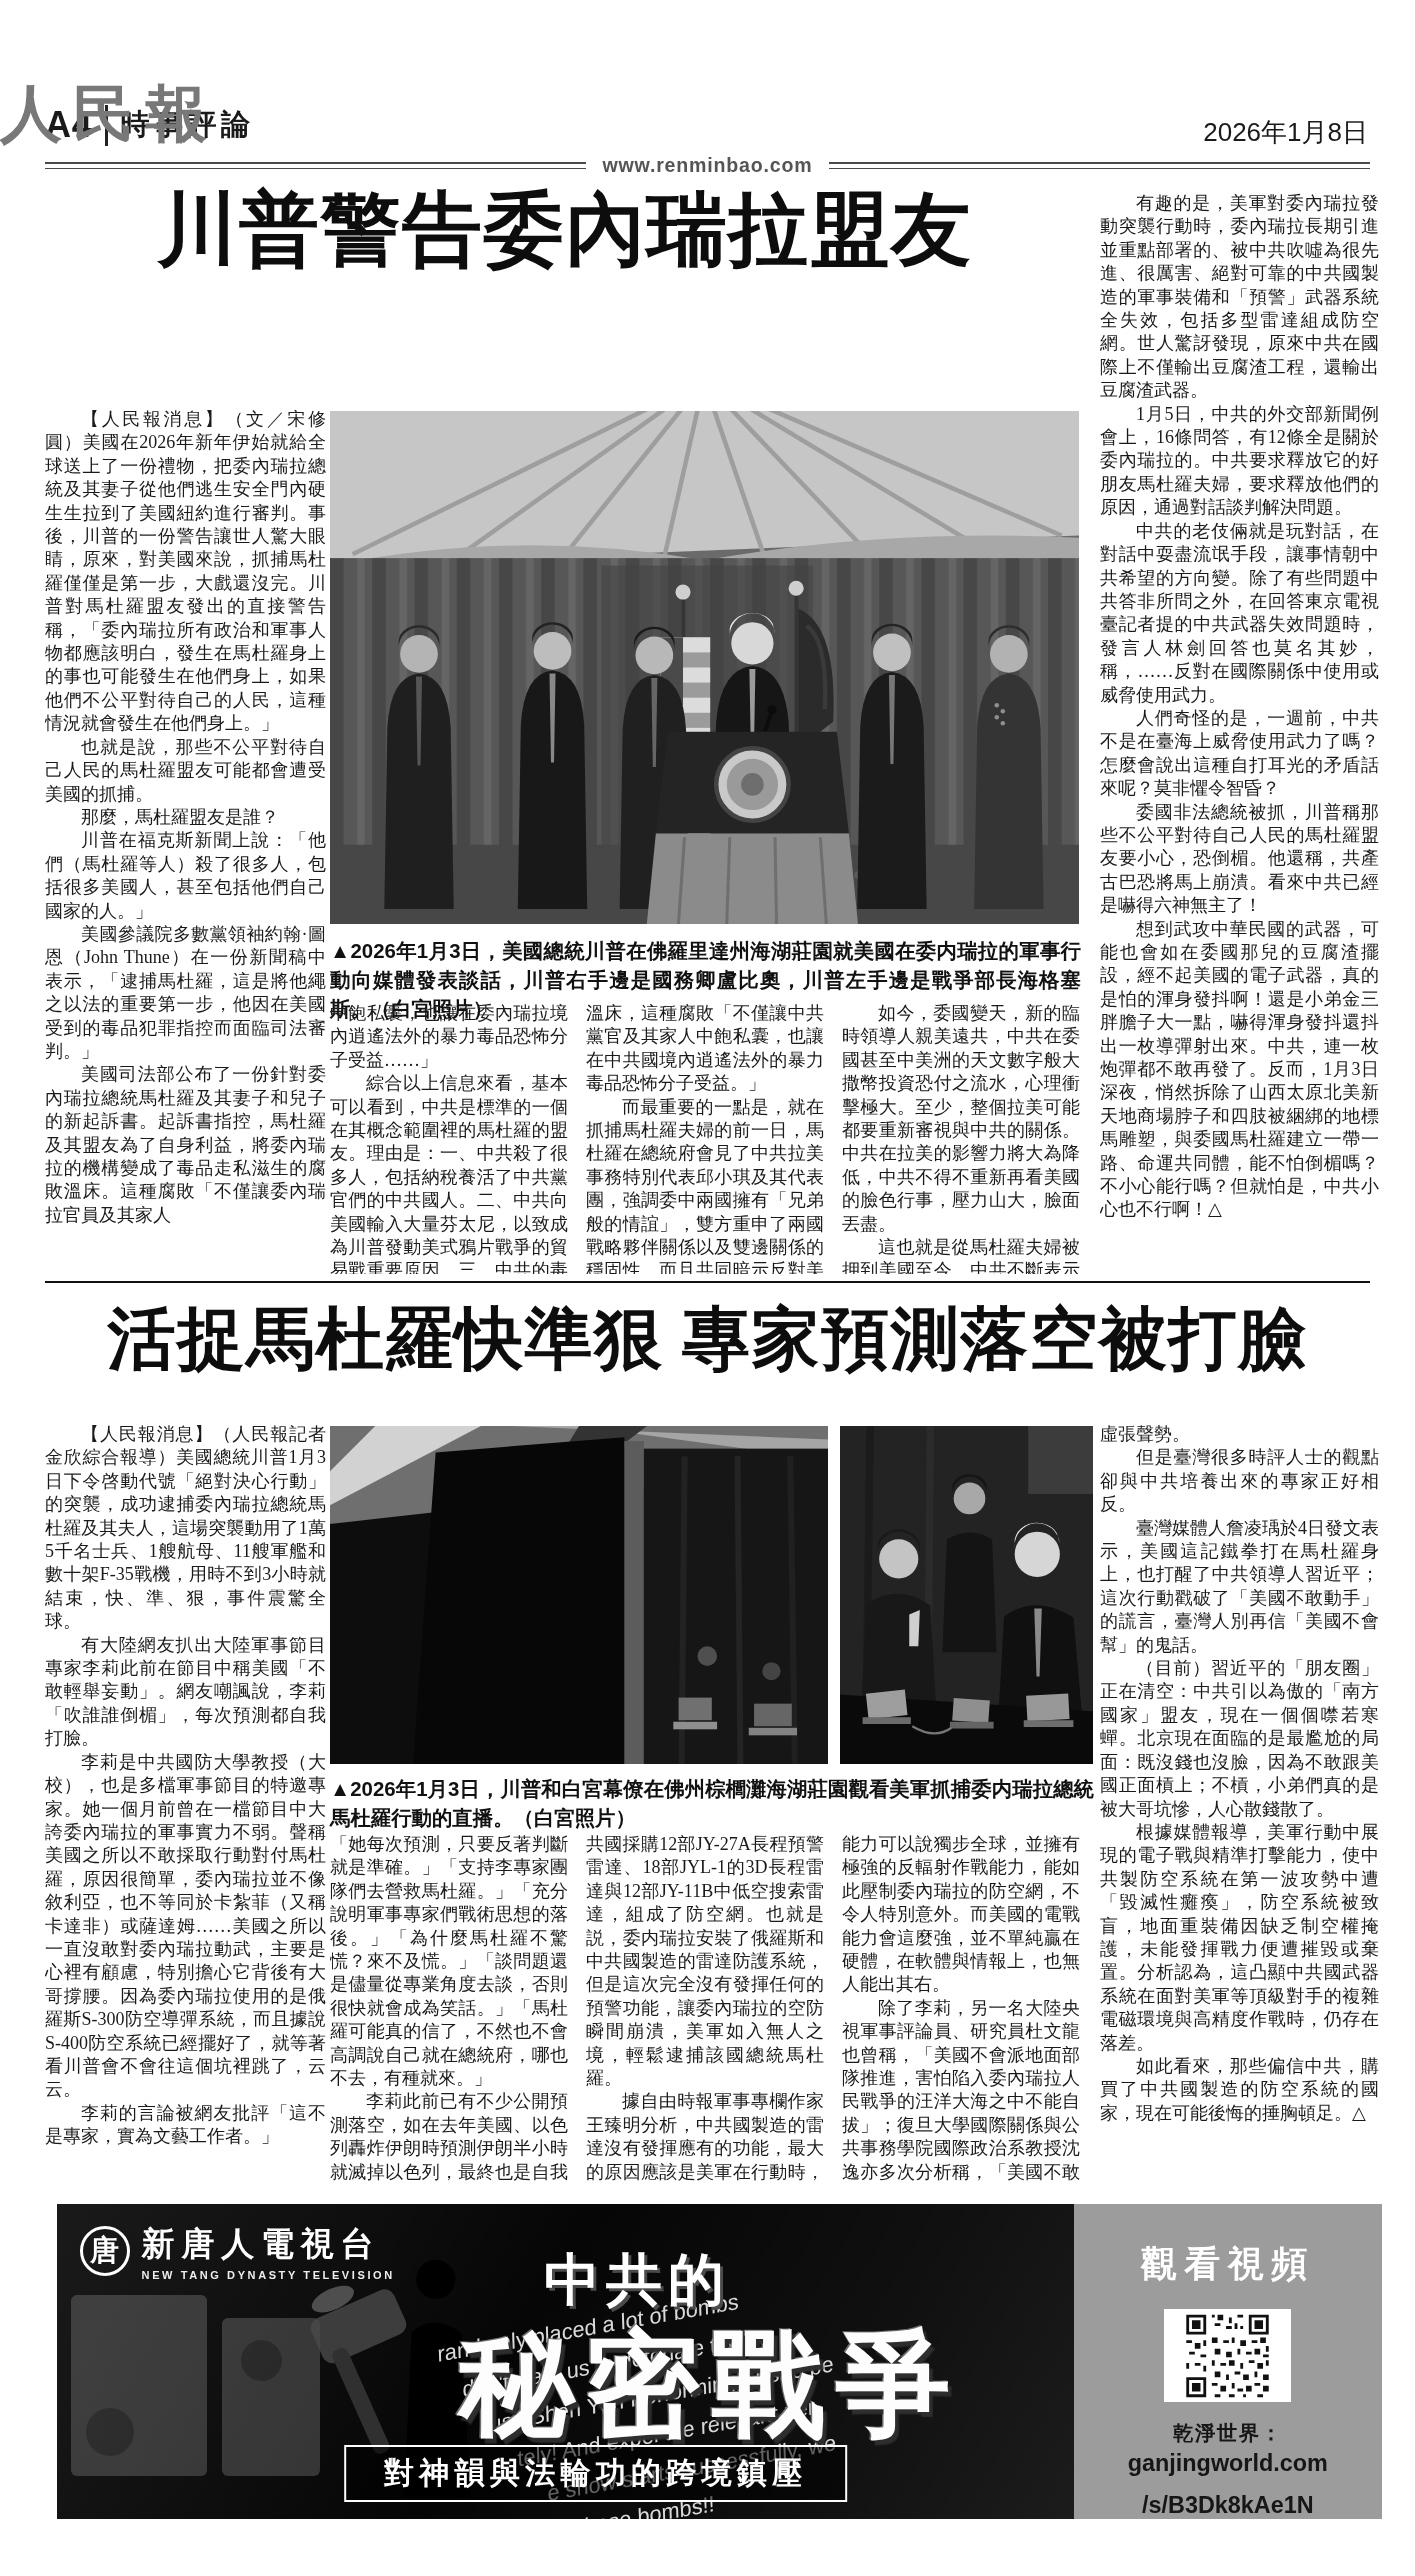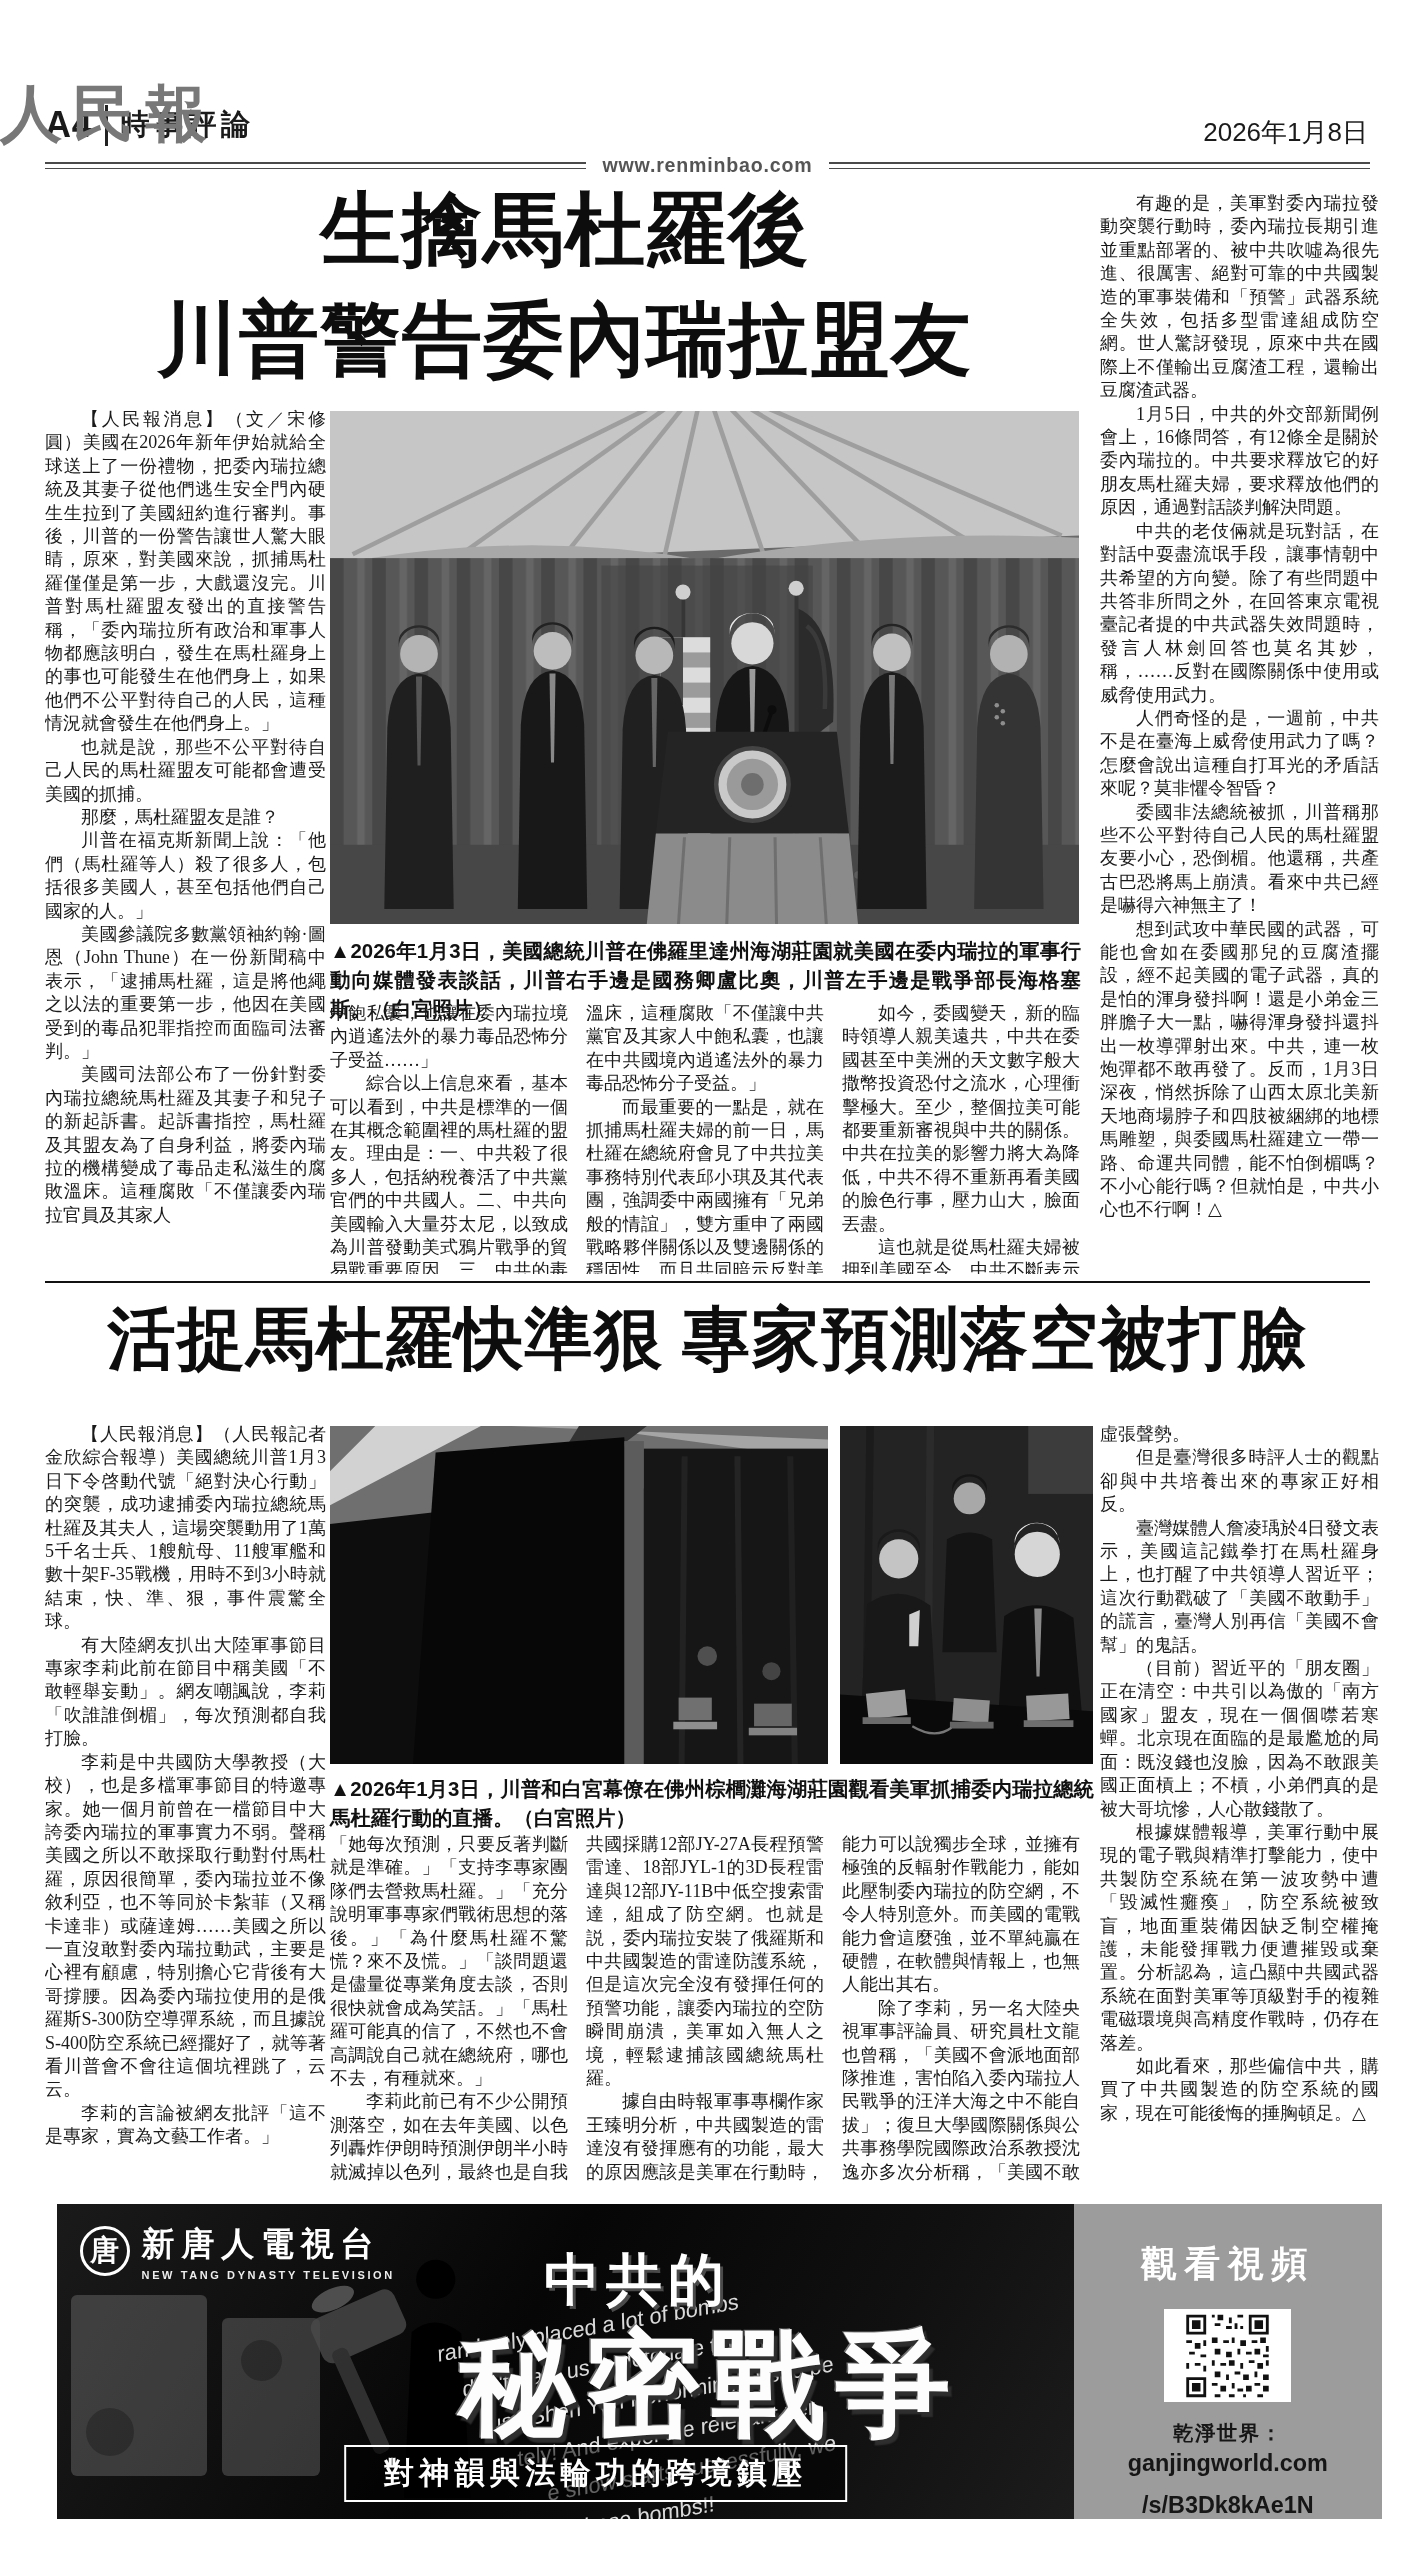--- a/index.html
+++ b/index.html
@@ -106,21 +106,20 @@
   </div>
   <div class="abs masthead">人民報</div>
   <div class="abs hdr-date">2026年1月8日</div>
   <div class="abs rule-row">
     <span class="rl"></span>
     <span class="site">www.renminbao.com</span>
     <span class="rl"></span>
   </div>
 
   <div class="abs h1-block">
-    <div>生擒馬杜羅後</div>
     <div>川普警告委內瑞拉盟友</div>
   </div>
 
   <div class="abs col a1c1">
       <p>【人民報消息】（文／宋修圓）美國在2026年新年伊始就給全球送上了一份禮物，把委內瑞拉總統及其妻子從他們逃生安全門內硬生生拉到了美國紐約進行審判。事後，川普的一份警告讓世人驚大眼睛，原來，對美國來說，抓捕馬杜羅僅僅是第一步，大戲還沒完。川普對馬杜羅盟友發出的直接警告稱，「委內瑞拉所有政治和軍事人物都應該明白，發生在馬杜羅身上的事也可能發生在他們身上，如果他們不公平對待自己的人民，這種情況就會發生在他們身上。」</p>
       <p>也就是說，那些不公平對待自己人民的馬杜羅盟友可能都會遭受美國的抓捕。</p>
       <p>那麼，馬杜羅盟友是誰？</p>
       <p>川普在福克斯新聞上說：「他們（馬杜羅等人）殺了很多人，包括很多美國人，甚至包括他們自己國家的人。」</p>
       <p>美國參議院多數黨領袖約翰·圖恩（John Thune）在一份新聞稿中表示，「逮捕馬杜羅，這是將他繩之以法的重要第一步，他因在美國受到的毒品犯罪指控而面臨司法審判。」</p>
       <p>美國司法部公布了一份針對委內瑞拉總統馬杜羅及其妻子和兒子的新起訴書。起訴書指控，馬杜羅及其盟友為了自身利益，將委內瑞拉的機構變成了毒品走私滋生的腐敗溫床。這種腐敗「不僅讓委內瑞拉官員及其家人</p>

